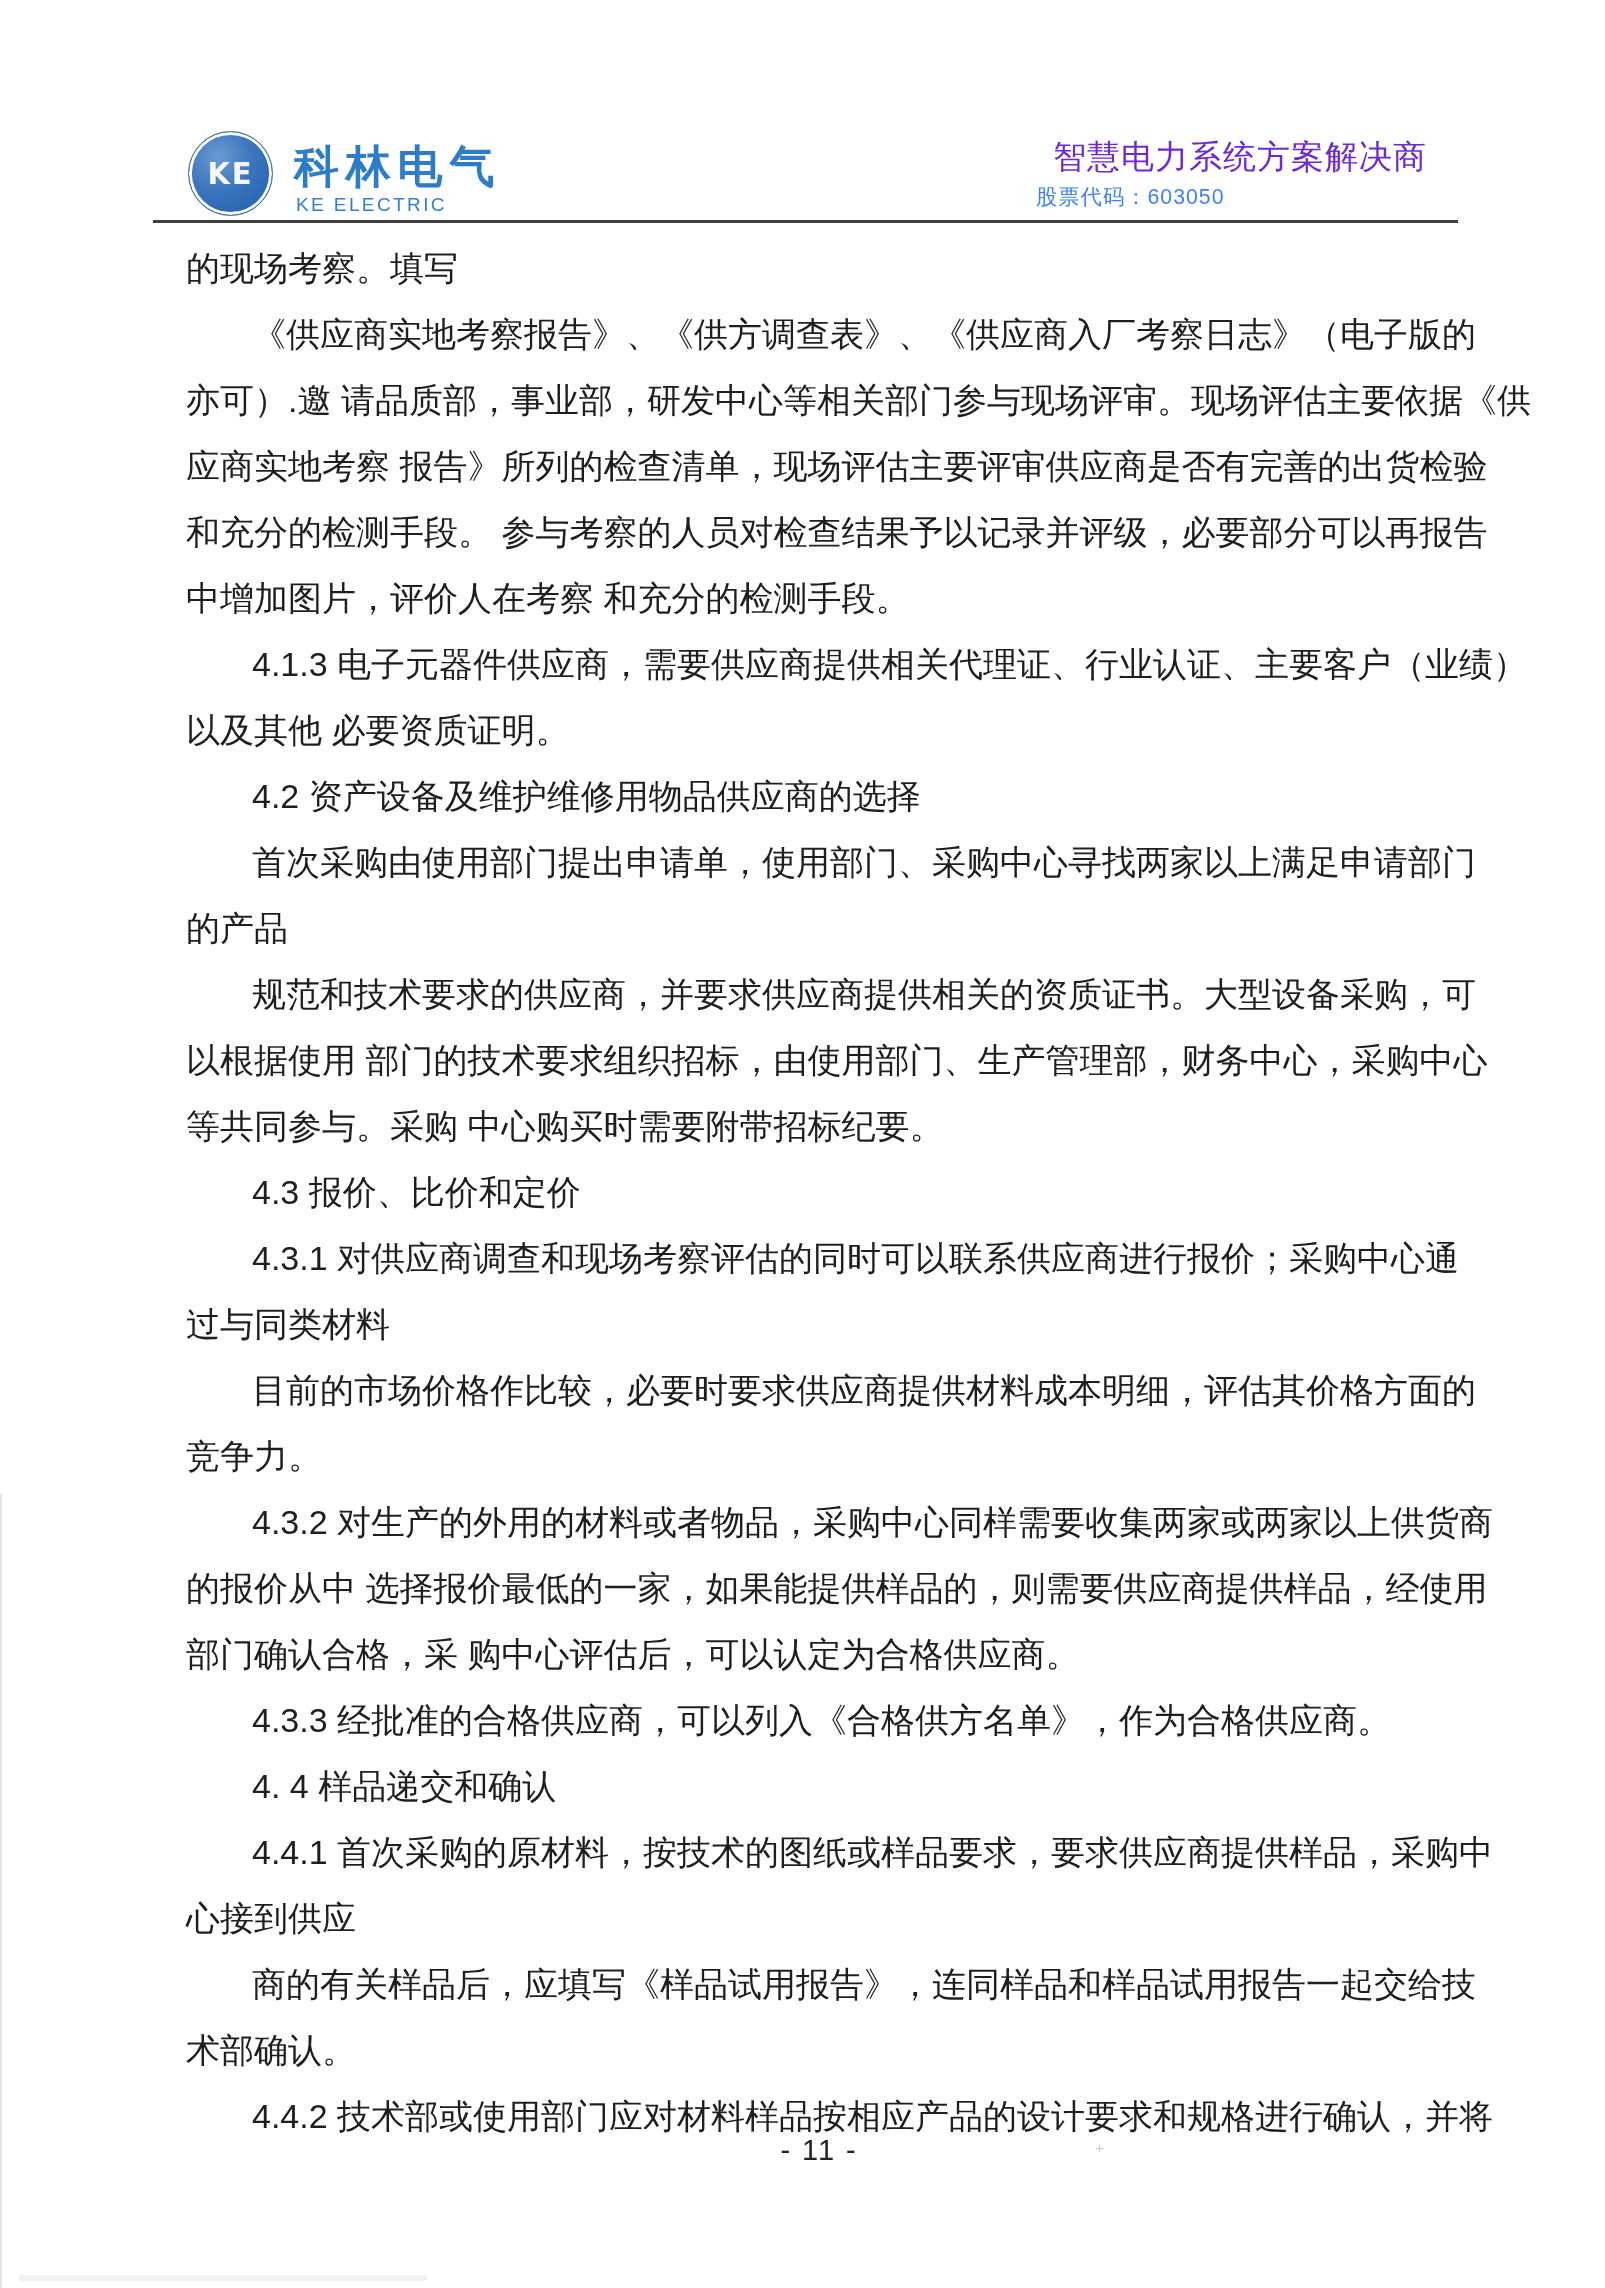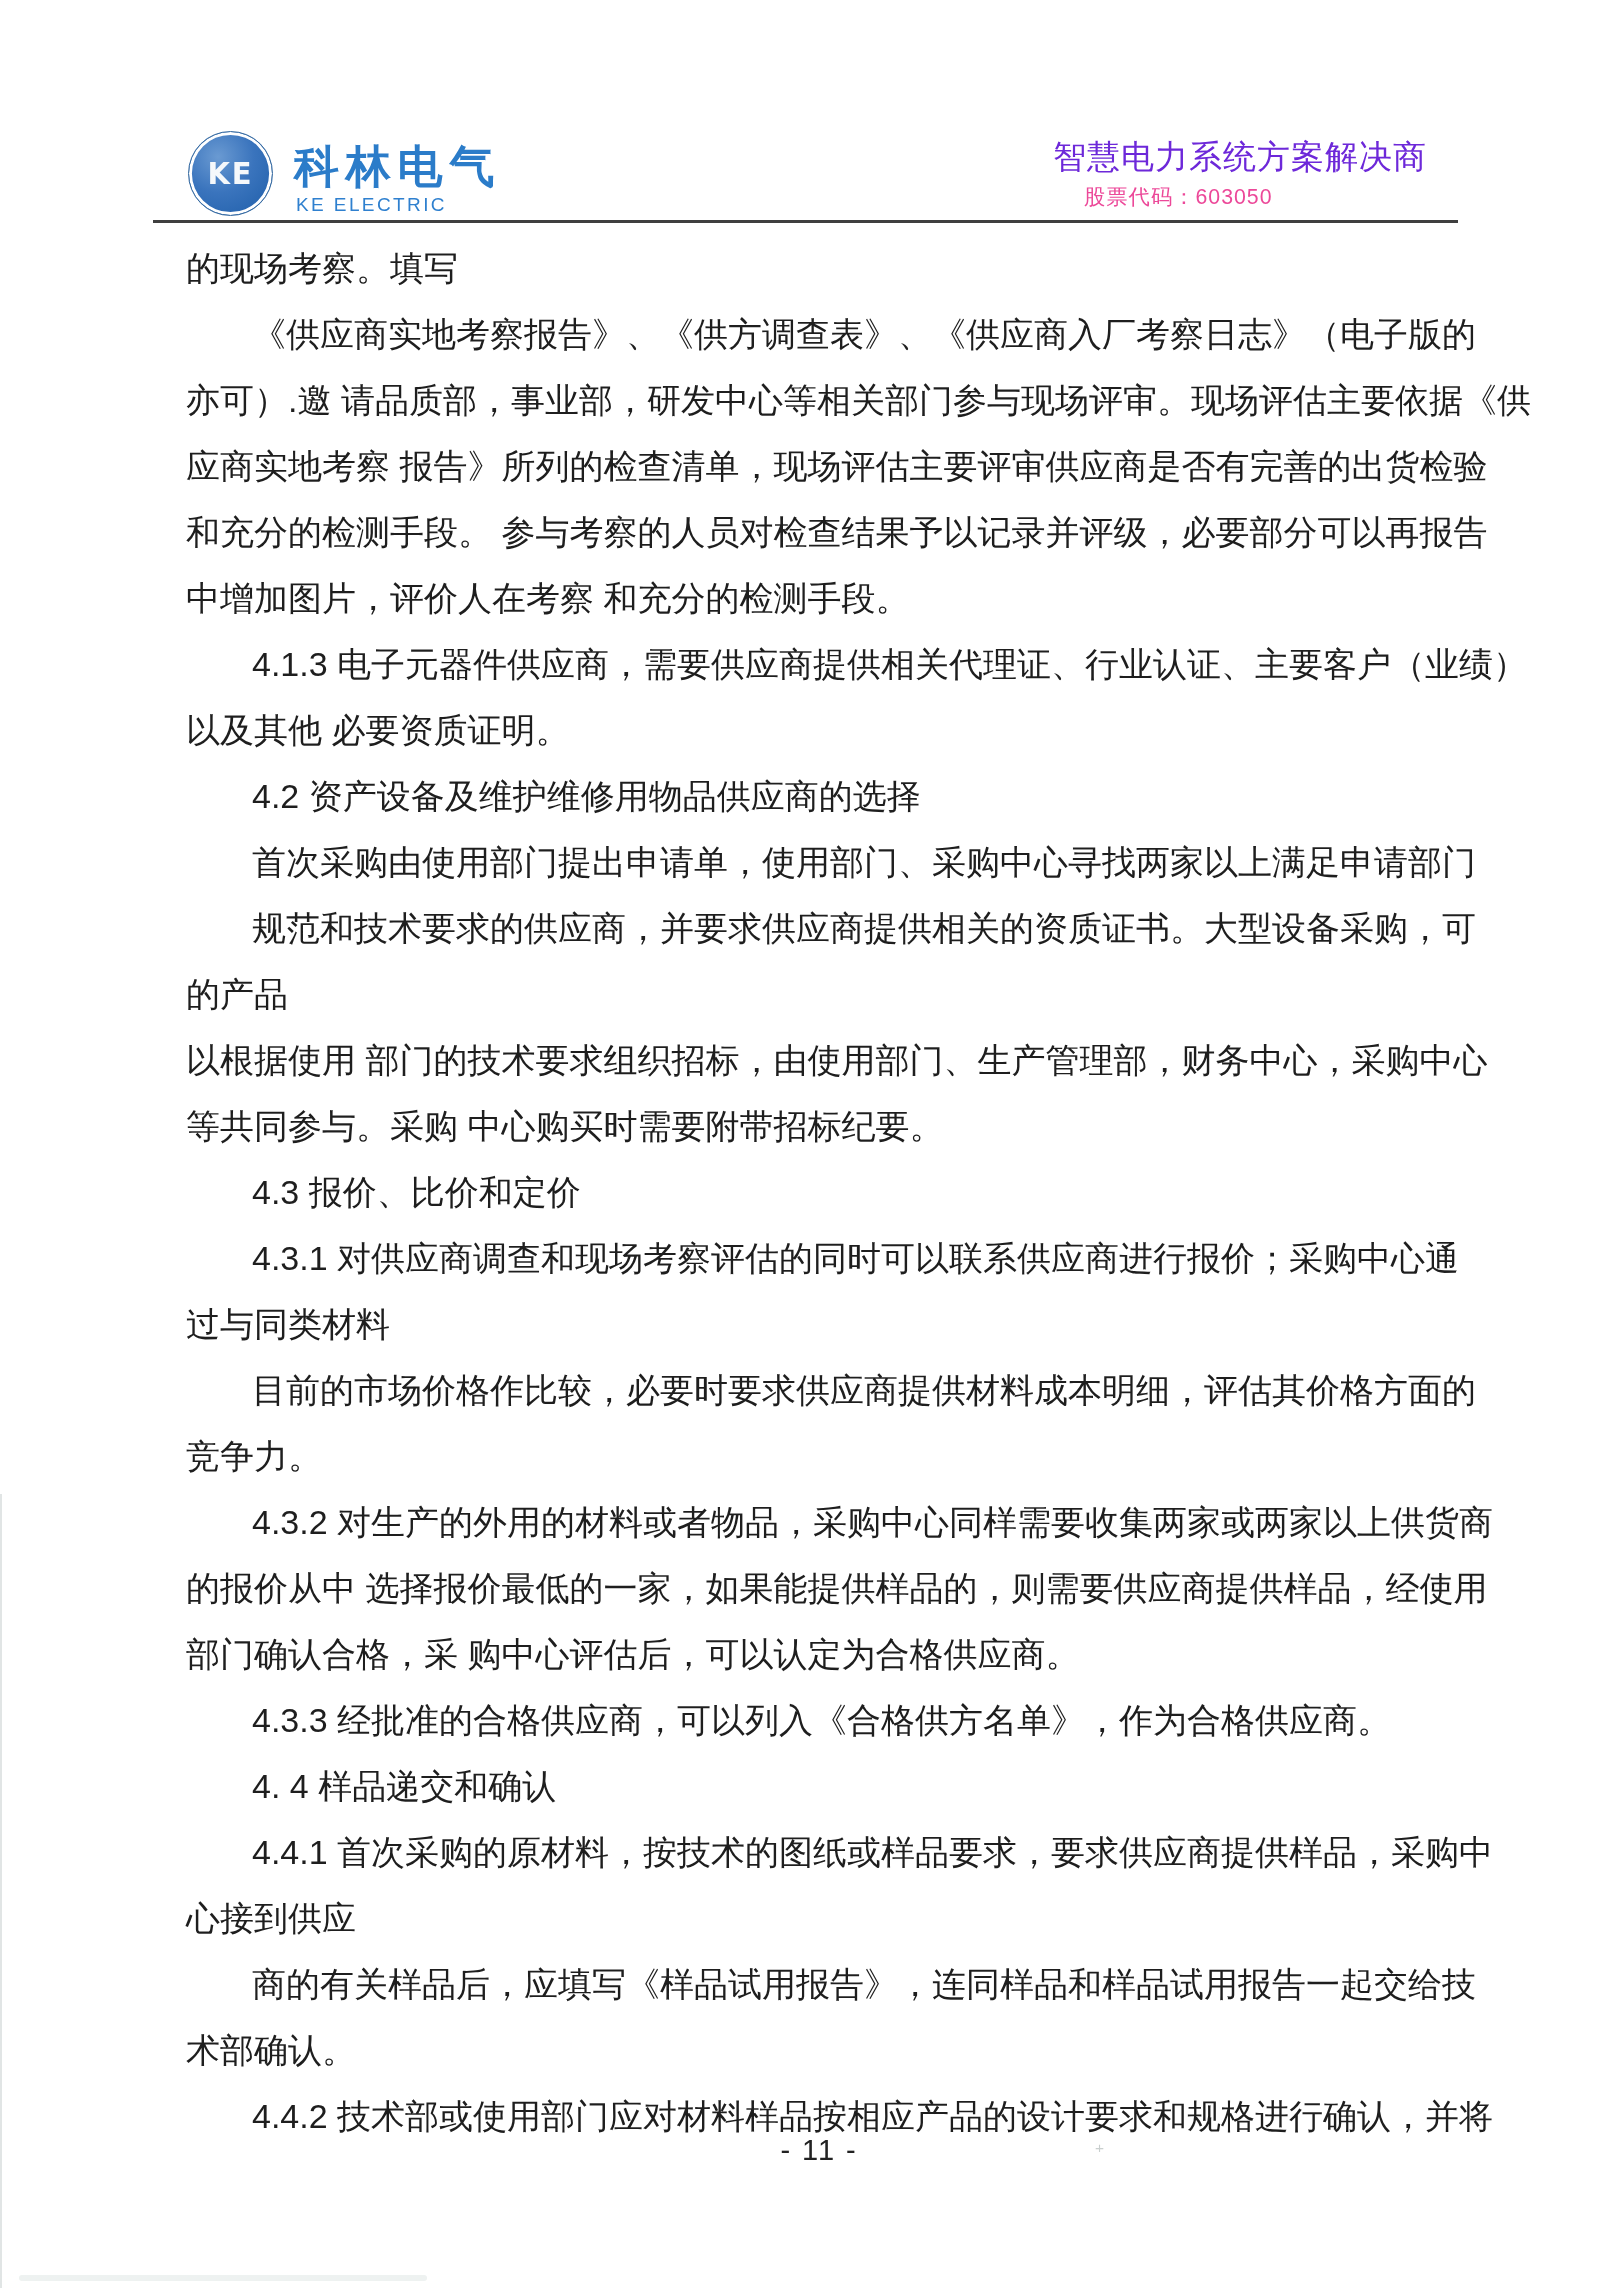--- a/index.html
+++ b/index.html
@@ -33,22 +33,22 @@
     position:absolute;left:296px;top:192px;
     font-size:19px;line-height:25px;color:#2f80cf;
     letter-spacing:2.4px;font-weight:500;white-space:nowrap;
   }
   .tagline{
     position:absolute;left:1053px;top:138px;
     font-size:33px;line-height:37px;color:#6d28d9;
     font-weight:500;letter-spacing:1px;white-space:nowrap;
   }
   .stock-code{
-    position:absolute;left:1084px;top:185px;
-    font-size:21.3px;line-height:25px;color:#ec4899;
+    position:absolute;left:1036px;top:185px;
+    font-size:21.3px;line-height:25px;color:#3b82f6;
     letter-spacing:1px;white-space:nowrap;
   }
   .header-rule{
     position:absolute;left:153px;top:220px;
     width:1305px;height:2.9px;background:#3f3f3f;
   }
   
   .doc-body{
     position:absolute;left:186px;top:235px;width:1305px;
     font-size:34px;color:#1e1e1e;
@@ -96,22 +96,22 @@
 <div class="line">的现场考察。填写</div>
     <div class="line indent">《供应商实地考察报告》、《供方调查表》、《供应商入厂考察日志》（电子版的</div>
     <div class="line">亦可）.邀 请品质部，事业部，研发中心等相关部门参与现场评审。现场评估主要依据《供</div>
     <div class="line">应商实地考察 报告》所列的检查清单，现场评估主要评审供应商是否有完善的出货检验</div>
     <div class="line">和充分的检测手段。 参与考察的人员对检查结果予以记录并评级，必要部分可以再报告</div>
     <div class="line">中增加图片，评价人在考察 和充分的检测手段。</div>
     <div class="line indent">4.1.3 电子元器件供应商，需要供应商提供相关代理证、行业认证、主要客户（业绩）</div>
     <div class="line">以及其他 必要资质证明。</div>
     <div class="line indent">4.2 资产设备及维护维修用物品供应商的选择</div>
     <div class="line indent">首次采购由使用部门提出申请单，使用部门、采购中心寻找两家以上满足申请部门</div>
+    <div class="line">的产品</div>
     <div class="line indent">规范和技术要求的供应商，并要求供应商提供相关的资质证书。大型设备采购，可</div>
-    <div class="line">的产品</div>
     <div class="line">以根据使用 部门的技术要求组织招标，由使用部门、生产管理部，财务中心，采购中心</div>
     <div class="line">等共同参与。采购 中心购买时需要附带招标纪要。</div>
     <div class="line indent">4.3 报价、比价和定价</div>
     <div class="line indent">4.3.1  对供应商调查和现场考察评估的同时可以联系供应商进行报价；采购中心通</div>
     <div class="line">过与同类材料</div>
     <div class="line indent">目前的市场价格作比较，必要时要求供应商提供材料成本明细，评估其价格方面的</div>
     <div class="line">竞争力。</div>
     <div class="line indent">4.3.2 对生产的外用的材料或者物品，采购中心同样需要收集两家或两家以上供货商</div>
     <div class="line">的报价从中 选择报价最低的一家，如果能提供样品的，则需要供应商提供样品，经使用</div>
     <div class="line">部门确认合格，采 购中心评估后，可以认定为合格供应商。</div>

